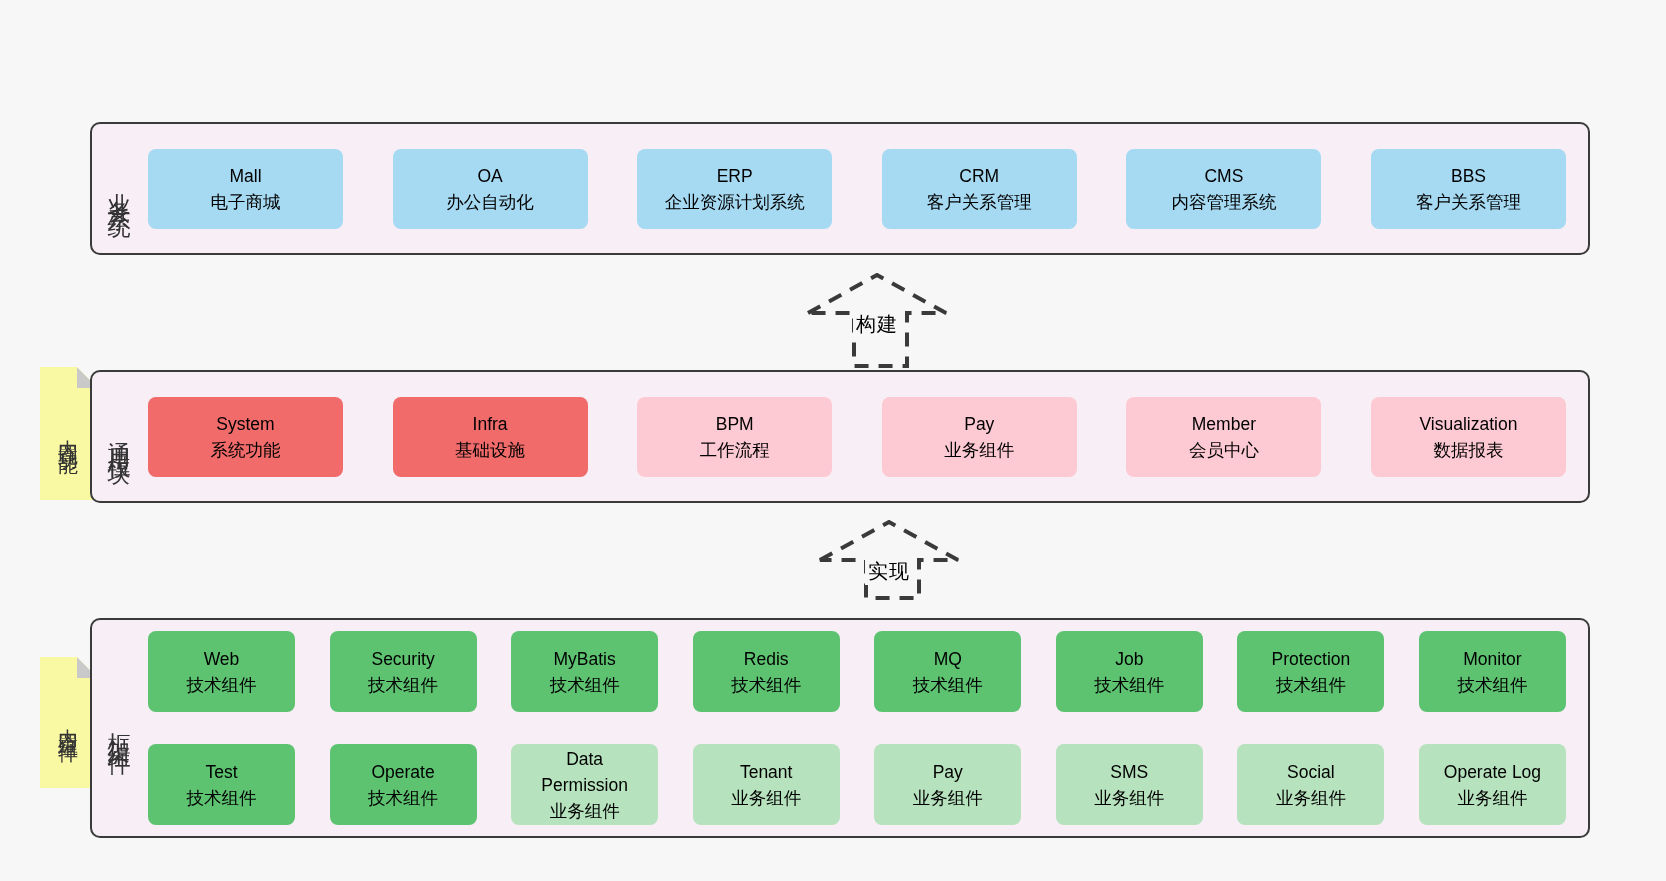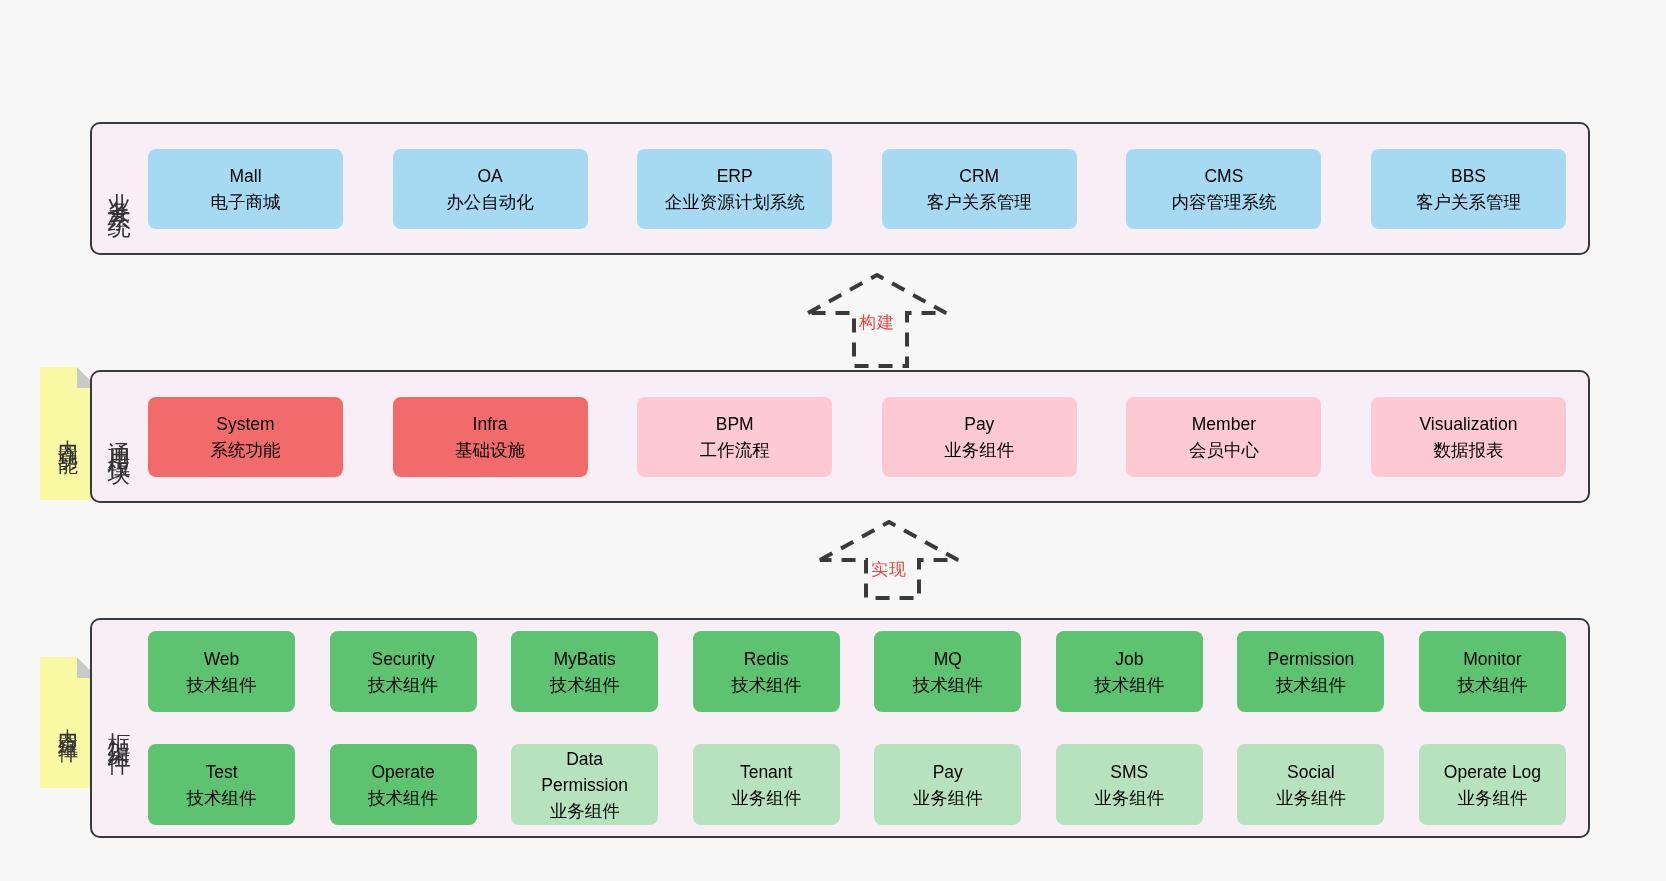--- a/index.html
+++ b/index.html
@@ -48,21 +48,21 @@
   #sticky-components{top:657px;height:131px;}
   .sticky .vlabel{font-size:20px;letter-spacing:5px;}
   
   .arrow{position:absolute;z-index:0;}
   #arrow-build    {left:806px;top:273px;width:142px;height:95px;}
   #arrow-implement{left:818px;top:520px;width:142px;height:80px;}
   .arrow svg{display:block;width:100%;height:100%;}
   .arrow polygon{fill:none;stroke:#3a3a3a;stroke-width:4;stroke-dasharray:14 10;}
   .arrow-label{
     position:absolute;left:50%;top:38px;transform:translateX(-50%);
-    background:#f7f7f7;font-size:17px;color:#ef4444;padding:0 3px;white-space:nowrap;letter-spacing:1px;
+    background:#f7f7f7;font-size:20px;color:#000000;padding:0 3px;white-space:nowrap;letter-spacing:1px;
   }
 </style>
 </head>
 <body>
 
 <div class="stage">
 
   <div class="sticky" id="sticky-features">
     <span class="vlabel">内置功能</span>
   </div>
@@ -172,21 +172,21 @@
         </div>
         <div class="box b8 tech">
           <span class="bn">MQ</span>
           <span class="bs">技术组件</span>
         </div>
         <div class="box b8 tech">
           <span class="bn">Job</span>
           <span class="bs">技术组件</span>
         </div>
         <div class="box b8 tech">
-          <span class="bn">Permission</span>
+          <span class="bn">Protection</span>
           <span class="bs">技术组件</span>
         </div>
         <div class="box b8 tech">
           <span class="bn">Monitor</span>
           <span class="bs">技术组件</span>
         </div>
       </div>
       <div class="boxes-row8">
         <div class="box b8 tech">
           <span class="bn">Test</span>

